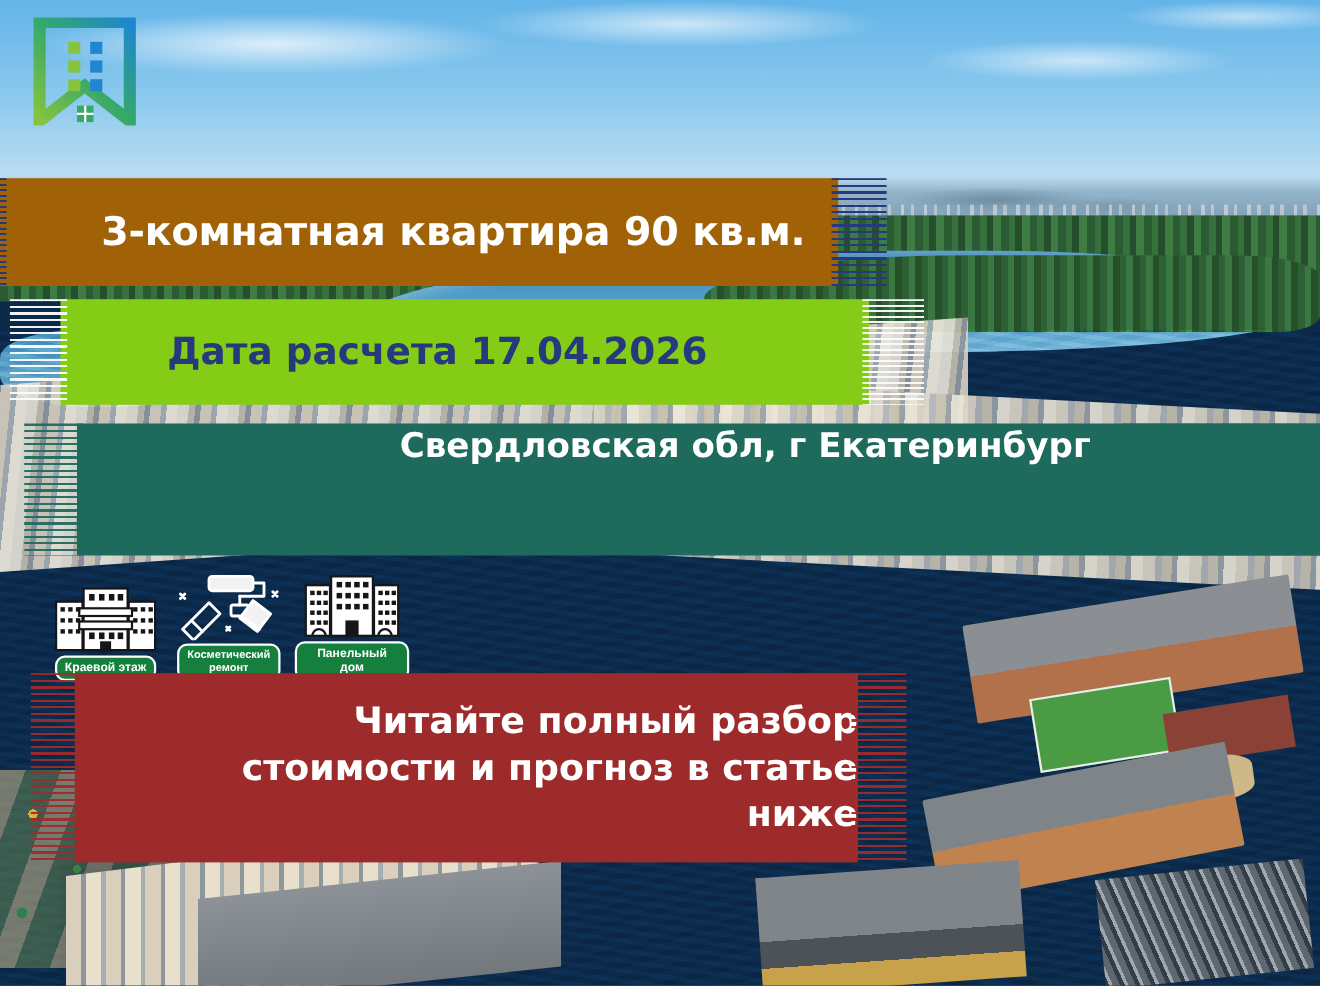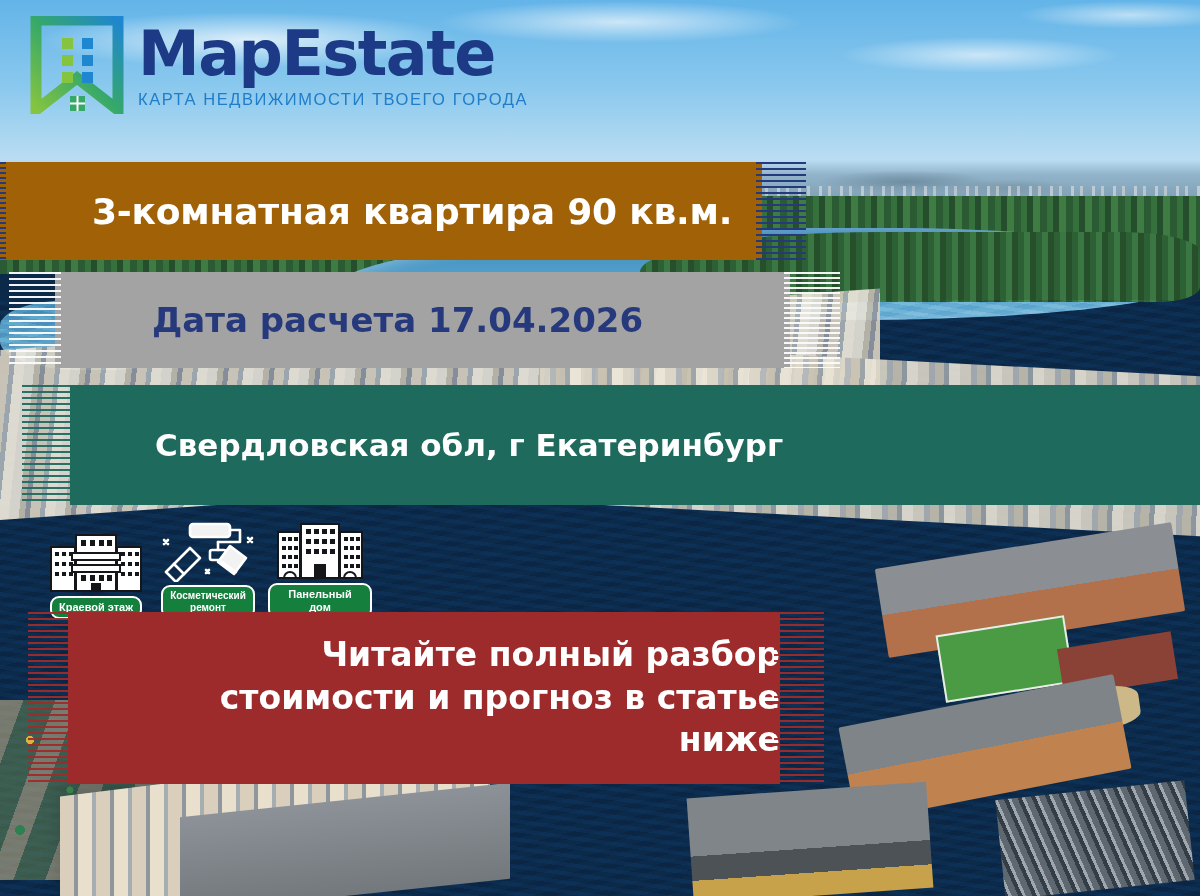--- a/index.html
+++ b/index.html
@@ -221,40 +221,40 @@
     background: repeating-linear-gradient(180deg, #27397d 0 2px, rgba(39,57,125,0) 2px 6px);
   }
   .band-title .txt {
     color: #ffffff; font-size: 36px; font-weight: 700; letter-spacing: -.2px;
     font-family: "DejaVu Sans", sans-serif; white-space: nowrap;
   }
 
   
   .band-date {
     left: 55px; top: 272px; width: 735px; height: 96px;
-    background: #a3a3a3;
+    background: #84cc16;
     padding-left: 97px;
   }
   .band-date .smear-l { left: -46px; width: 52px;
     background: repeating-linear-gradient(180deg, rgba(251,251,252,.96) 0 2px, rgba(251,251,252,0) 2px 6px);
   }
   .band-date .smear-r { right: -50px; width: 56px;
     background: repeating-linear-gradient(180deg, rgba(251,251,252,.96) 0 2px, rgba(251,251,252,0) 2px 5px);
   }
   .band-date .txt {
     color: #27397d; font-size: 34px; font-weight: 700;
     font-family: "DejaVu Sans", sans-serif; white-space: nowrap;
   }
 
   
   .band-addr {
     left: 70px; top: 385px; width: 1130px; height: 120px;
     background: #1e6b5e;
     padding-left: 85px;
-    flex-direction: column; justify-content: center; align-items: flex-start;
+    flex-direction: row; justify-content: center; align-items: flex-start;
   }
   .band-addr .smear-l { left: -48px; width: 54px;
     background: repeating-linear-gradient(180deg, rgba(30,107,94,.95) 0 2px, rgba(30,107,94,0) 2px 6px);
   }
   .band-addr .line {
     color: #ffffff; font-size: 31px; font-weight: 700; line-height: 1.32;
     font-family: "DejaVu Sans", sans-serif; white-space: nowrap;
   }
   .addr-fade {
     position:absolute; left:1020px; top:385px; width:180px; height:120px;
@@ -343,24 +343,20 @@
         <rect x="32" y="22" width="11" height="11" fill="#86c440"></rect>
         <rect x="32" y="39" width="11" height="11" fill="#86c440"></rect>
         <rect x="32" y="56" width="11" height="11" fill="#86c440"></rect>
         <rect x="52" y="22" width="11" height="11" fill="#1f86d0"></rect>
         <rect x="52" y="39" width="11" height="11" fill="#1f86d0"></rect>
         <rect x="52" y="56" width="11" height="11" fill="#1f86d0"></rect>
         <rect x="40" y="80" width="15" height="15" fill="#35a86a"></rect>
         <rect x="46.5" y="80" width="2" height="15" fill="#ffffff"></rect>
         <rect x="40" y="86.5" width="15" height="2" fill="#ffffff"></rect>
       </svg>
-    </span>
-    <span class="logo-text">
-      <span class="logo-title">MapEstate</span>
-      <span class="logo-sub">КАРТА НЕДВИЖИМОСТИ ТВОЕГО ГОРОДА</span>
     </span>
   </div>
 
   <div class="banner band-title">
     <span class="smear-l"></span>
     <span class="smear-r"></span>
     <span class="txt">3-комнатная квартира 90 кв.м.</span>
   </div>
 
   <div class="banner band-date">

